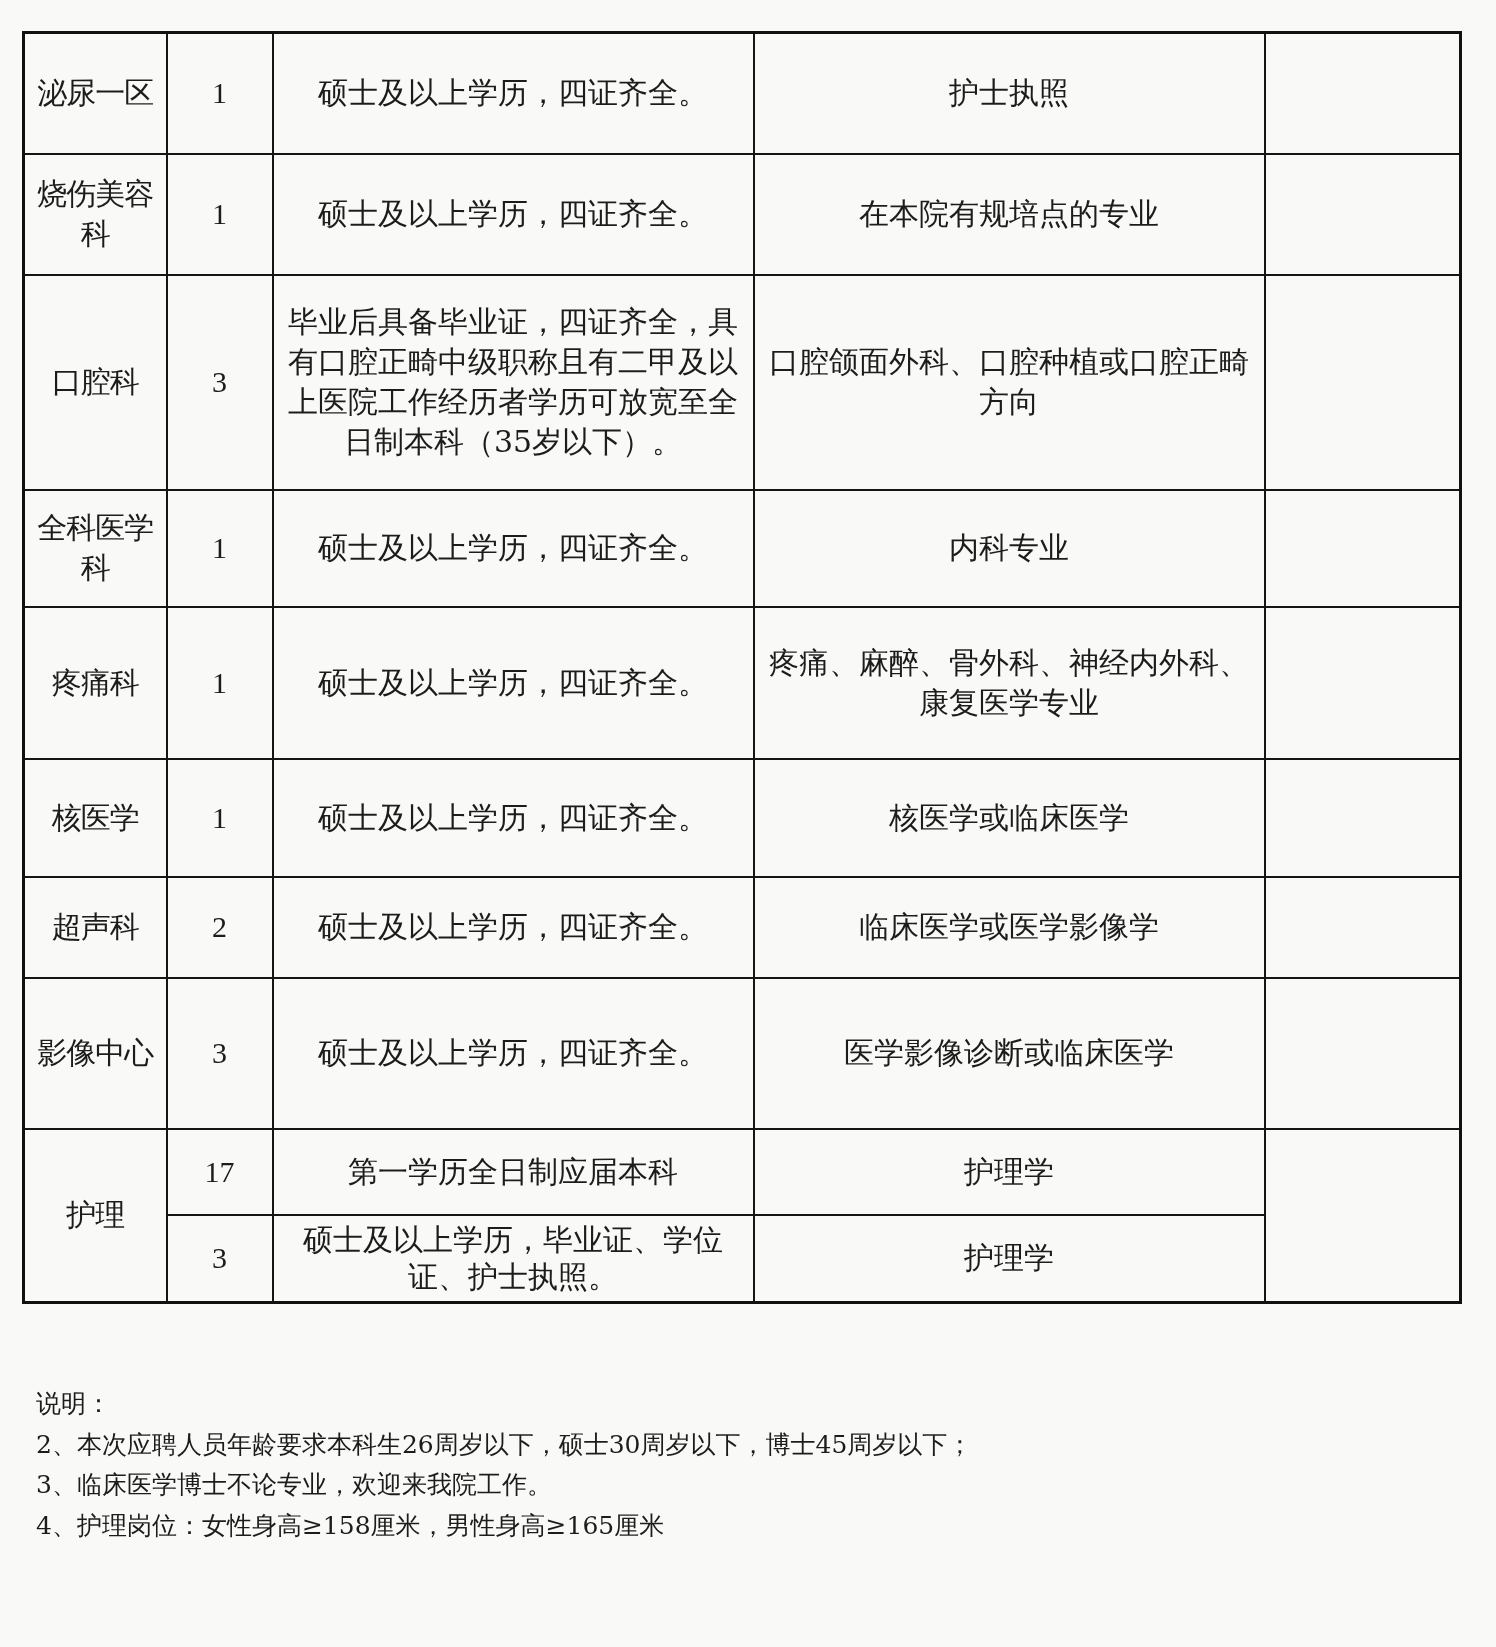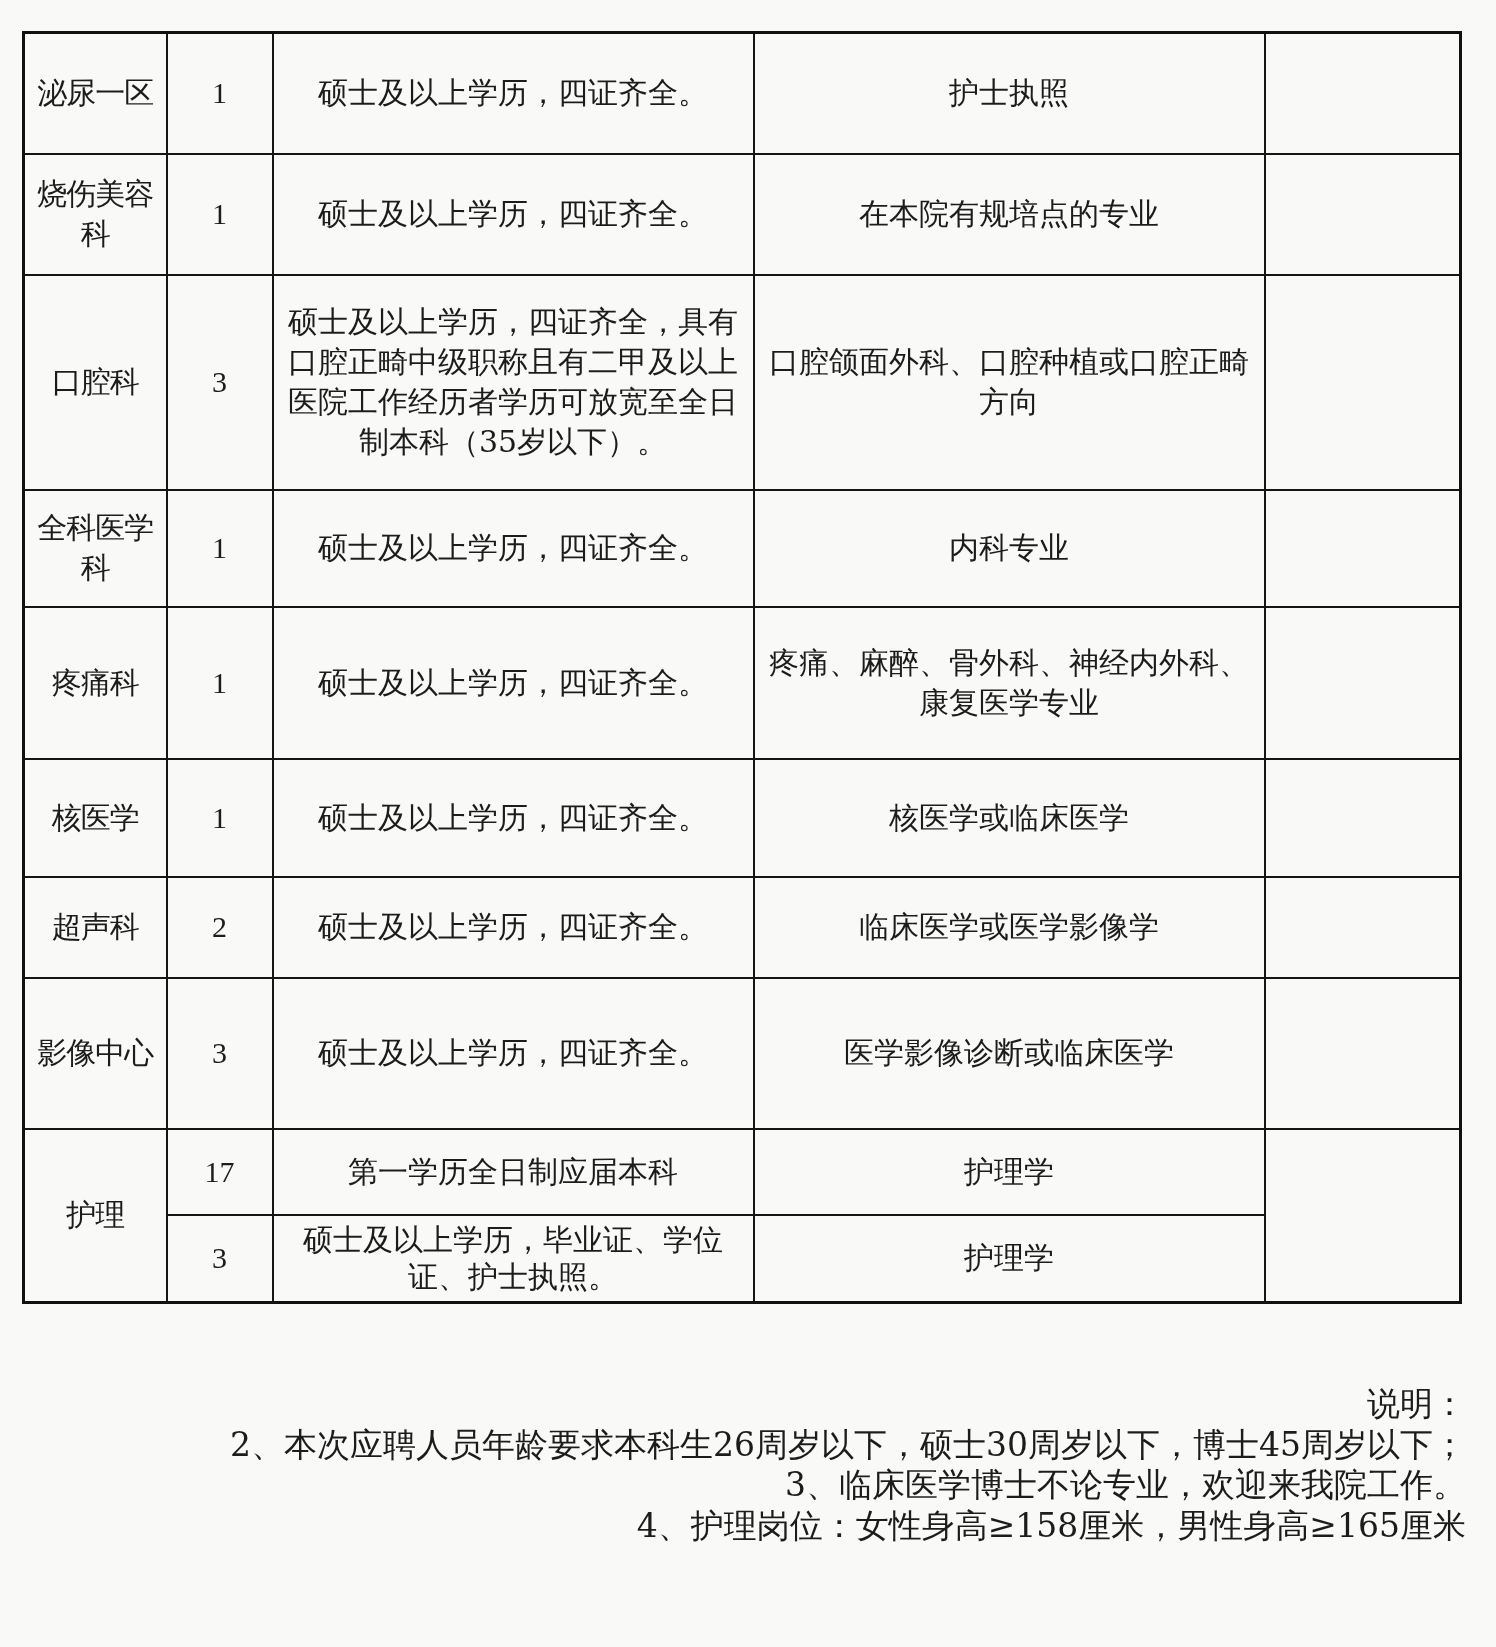--- a/index.html
+++ b/index.html
@@ -22,21 +22,21 @@
   col.c-req { width:481px; }
   col.c-major { width:511px; }
   col.c-note { width:196px; }
   td.dept { padding:0 2px; letter-spacing:-1px; }
   td.num { font-family:"Liberation Serif","DejaVu Serif",serif; font-size:30px; }
   td.req { padding:0 4px; }
   td.major { padding:0 4px; }
   .nurse-small { font-size:27px;margin-left:29px; }
   .notes {
     position:absolute; left:36px; top:1384px; width:1430px;
-    font-size:33px; line-height:40.5px; color:#1c1c1c;text-align:right;
+    font-size:25px; line-height:40.5px; color:#1c1c1c;
   }
   .notes p { margin:0; }
 </style>
 </head>
 <body>
 
 <div class="page">
   <table class="roster">
     <colgroup>
       <col class="c-dept">
@@ -56,21 +56,21 @@
       <tr style="height:121px">
         <td class="dept">烧伤美容科</td>
         <td class="num">1</td>
         <td class="req">硕士及以上学历，四证齐全。</td>
         <td class="major">在本院有规培点的专业</td>
         <td></td>
       </tr>
       <tr style="height:215px">
         <td class="dept">口腔科</td>
         <td class="num">3</td>
-        <td class="req">硕士及以上学历，四证齐全，具有口腔正畸中级职称且有二甲及以上医院工作经历者学历可放宽至全日制本科（35岁以下）。</td>
+        <td class="req">毕业后具备毕业证，四证齐全，具有口腔正畸中级职称且有二甲及以上医院工作经历者学历可放宽至全日制本科（35岁以下）。</td>
         <td class="major">口腔颌面外科、口腔种植或口腔正畸方向</td>
         <td></td>
       </tr>
       <tr style="height:117px">
         <td class="dept">全科医学科</td>
         <td class="num">1</td>
         <td class="req">硕士及以上学历，四证齐全。</td>
         <td class="major">内科专业</td>
         <td></td>
       </tr>

